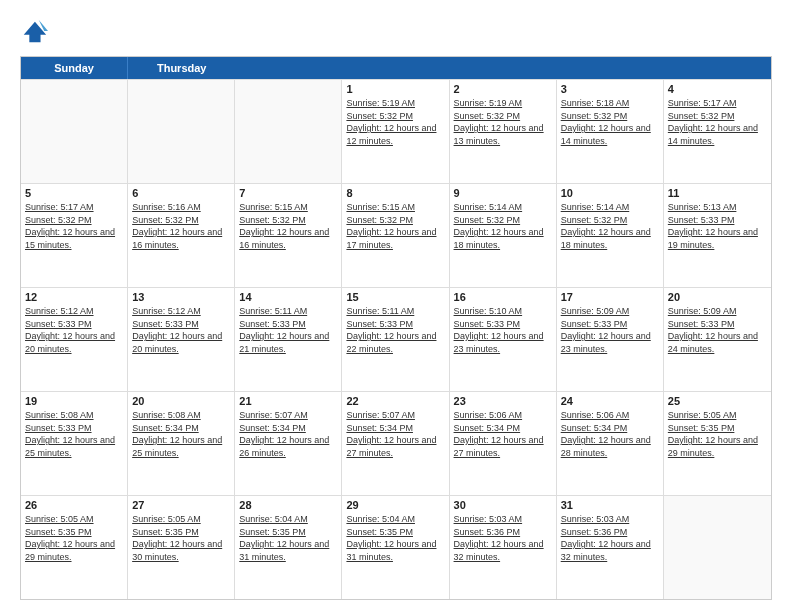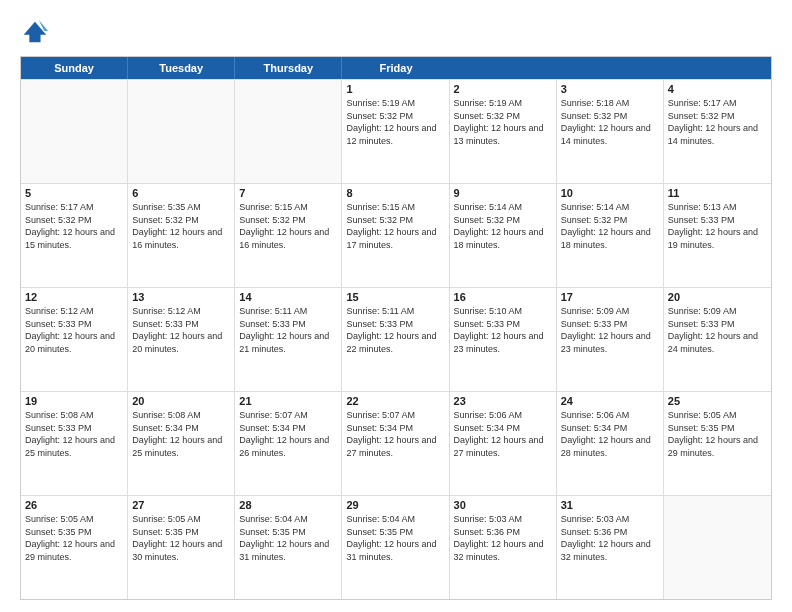--- a/index.html
+++ b/index.html
@@ -99,20 +99,21 @@
       font-size: 11px;
       font-weight: bold;
       color: #222;
       display: block;
       margin-bottom: 2px;
     }
     .cal-cell .cell-text {
       font-size: 9px;
       color: #333;
       line-height: 1.4;
+      text-decoration: underline;
     }
   </style>
 </head>
 <body>
 
 <div class="page">
   <div class="header">
     <div class="logo">
       <svg class="logo-icon" viewBox="0 0 30 30">
         <polygon points="16,4 28,18 22,18 22,26 10,26 10,18 4,18" fill="#1a5fa8"></polygon>
@@ -125,23 +126,21 @@
     </div>
     <div class="title-block">
       <h1></h1>
       <h2></h2>
     </div>
   </div>
 
   <div class="calendar">
     <div class="cal-header">
     <div class="cal-header-cell">Sunday</div>
-        <div class="cal-header-cell">Tuesday</div>
         <div class="cal-header-cell">Thursday</div>
-        <div class="cal-header-cell">Friday</div>
       </div>
     <div class="cal-body">
     <div class="cal-row">
           <div class="cal-cell empty"></div>
           <div class="cal-cell empty"></div>
           <div class="cal-cell empty"></div>
           <div class="cal-cell">
             <span class="day-num">1</span>
             <div class="cell-text" style="white-space: pre-line;">Sunrise: 5:19 AM
 Sunset: 5:32 PM
@@ -168,21 +167,21 @@
         </div>
         <div class="cal-row">
           <div class="cal-cell">
             <span class="day-num">5</span>
             <div class="cell-text" style="white-space: pre-line;">Sunrise: 5:17 AM
 Sunset: 5:32 PM
 Daylight: 12 hours and 15 minutes.</div>
           </div>
           <div class="cal-cell">
             <span class="day-num">6</span>
-            <div class="cell-text" style="white-space: pre-line;">Sunrise: 5:35 AM
+            <div class="cell-text" style="white-space: pre-line;">Sunrise: 5:16 AM
 Sunset: 5:32 PM
 Daylight: 12 hours and 16 minutes.</div>
           </div>
           <div class="cal-cell">
             <span class="day-num">7</span>
             <div class="cell-text" style="white-space: pre-line;">Sunrise: 5:15 AM
 Sunset: 5:32 PM
 Daylight: 12 hours and 16 minutes.</div>
           </div>
           <div class="cal-cell">

